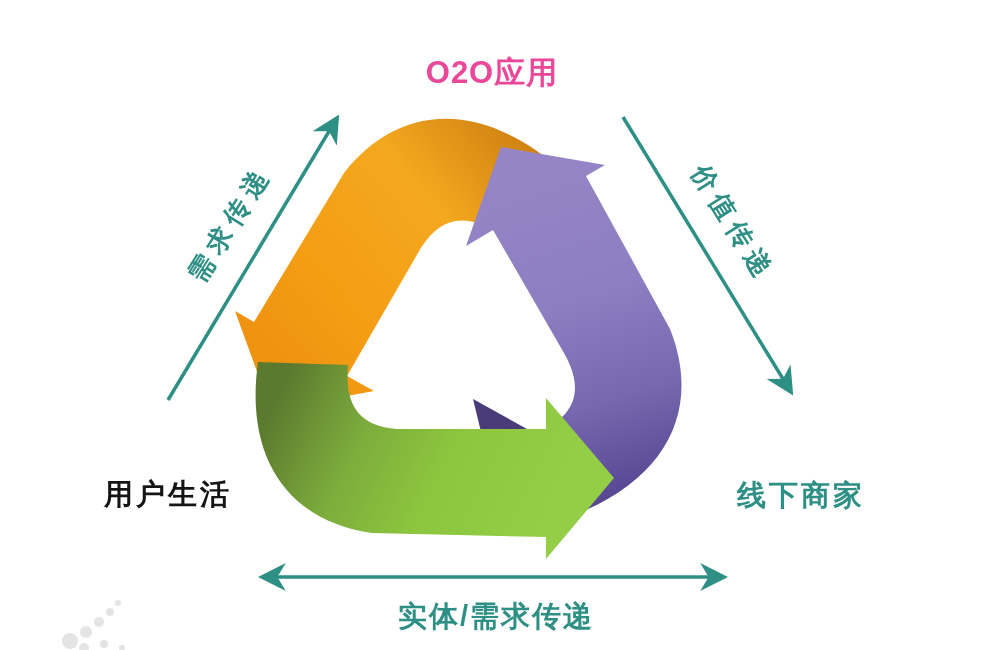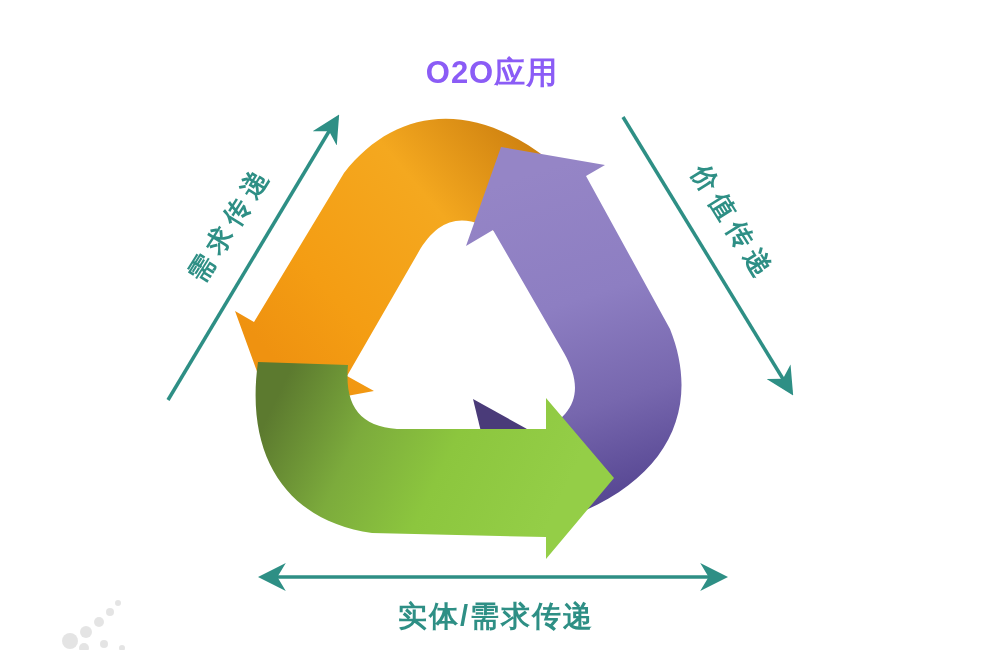--- a/index.html
+++ b/index.html
@@ -14,21 +14,21 @@
   .t{
     position:absolute;
     white-space:nowrap;
     font-weight:600;
     -webkit-user-select:none;user-select:none;
   }
   .title{
     left:492px;top:52px;
     transform:translateX(-50%);
     font-size:31px;
-    color:#8b5cf6;
+    color:#ec4899;
     letter-spacing:1px;
   }
   .diag{
     font-size:26px;
     color:#2e8f85;
     letter-spacing:7px;
     width:150px;text-align:center;
   }
   .left-diag{
     left:155px;top:206px;
@@ -141,16 +141,18 @@
              C362,429 344,408 348,365
              Z" fill="url(#gGreen)"></path>
   </svg>
 
   <div class="t title">O2O应用</div>
 
   <div class="t diag left-diag">需求传递</div>
 
   <div class="t diag right-diag">价值传递</div>
 
+  <div class="t node left-node">用户生活</div>
 
+  <div class="t node right-node">线下商家</div>
 
   <div class="t bottom-label">实体/需求传递</div>
 </div>
 
 </body></html>

